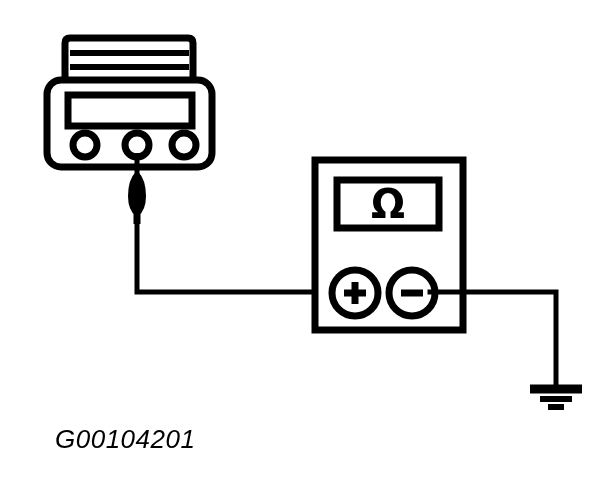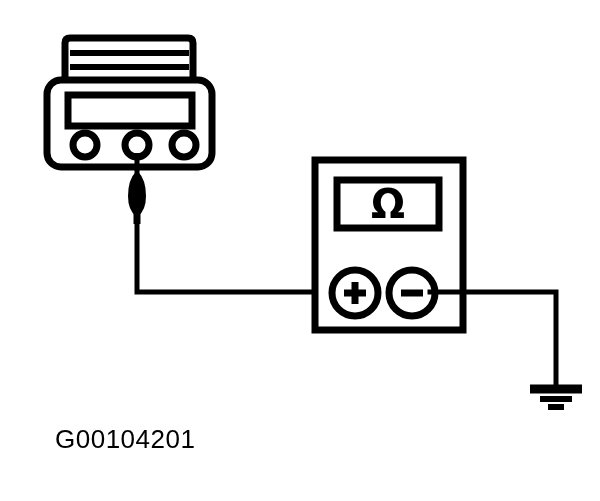--- a/index.html
+++ b/index.html
@@ -25,20 +25,21 @@
     height: 501px;
     display: block;
   }
   .caption-layer {
     position: absolute;
     left: 0;
     top: 0;
     width: 516px;
     height: 501px;
     pointer-events: none;
+    font-style: italic;
   }
   #figure-id-label {
     position: absolute;
     left: 55px;
     top: 424px;
     font-family: "Liberation Sans", sans-serif;
     font-size: 26px;
     letter-spacing: 0.5px;
     color: #000000;
     white-space: nowrap;

